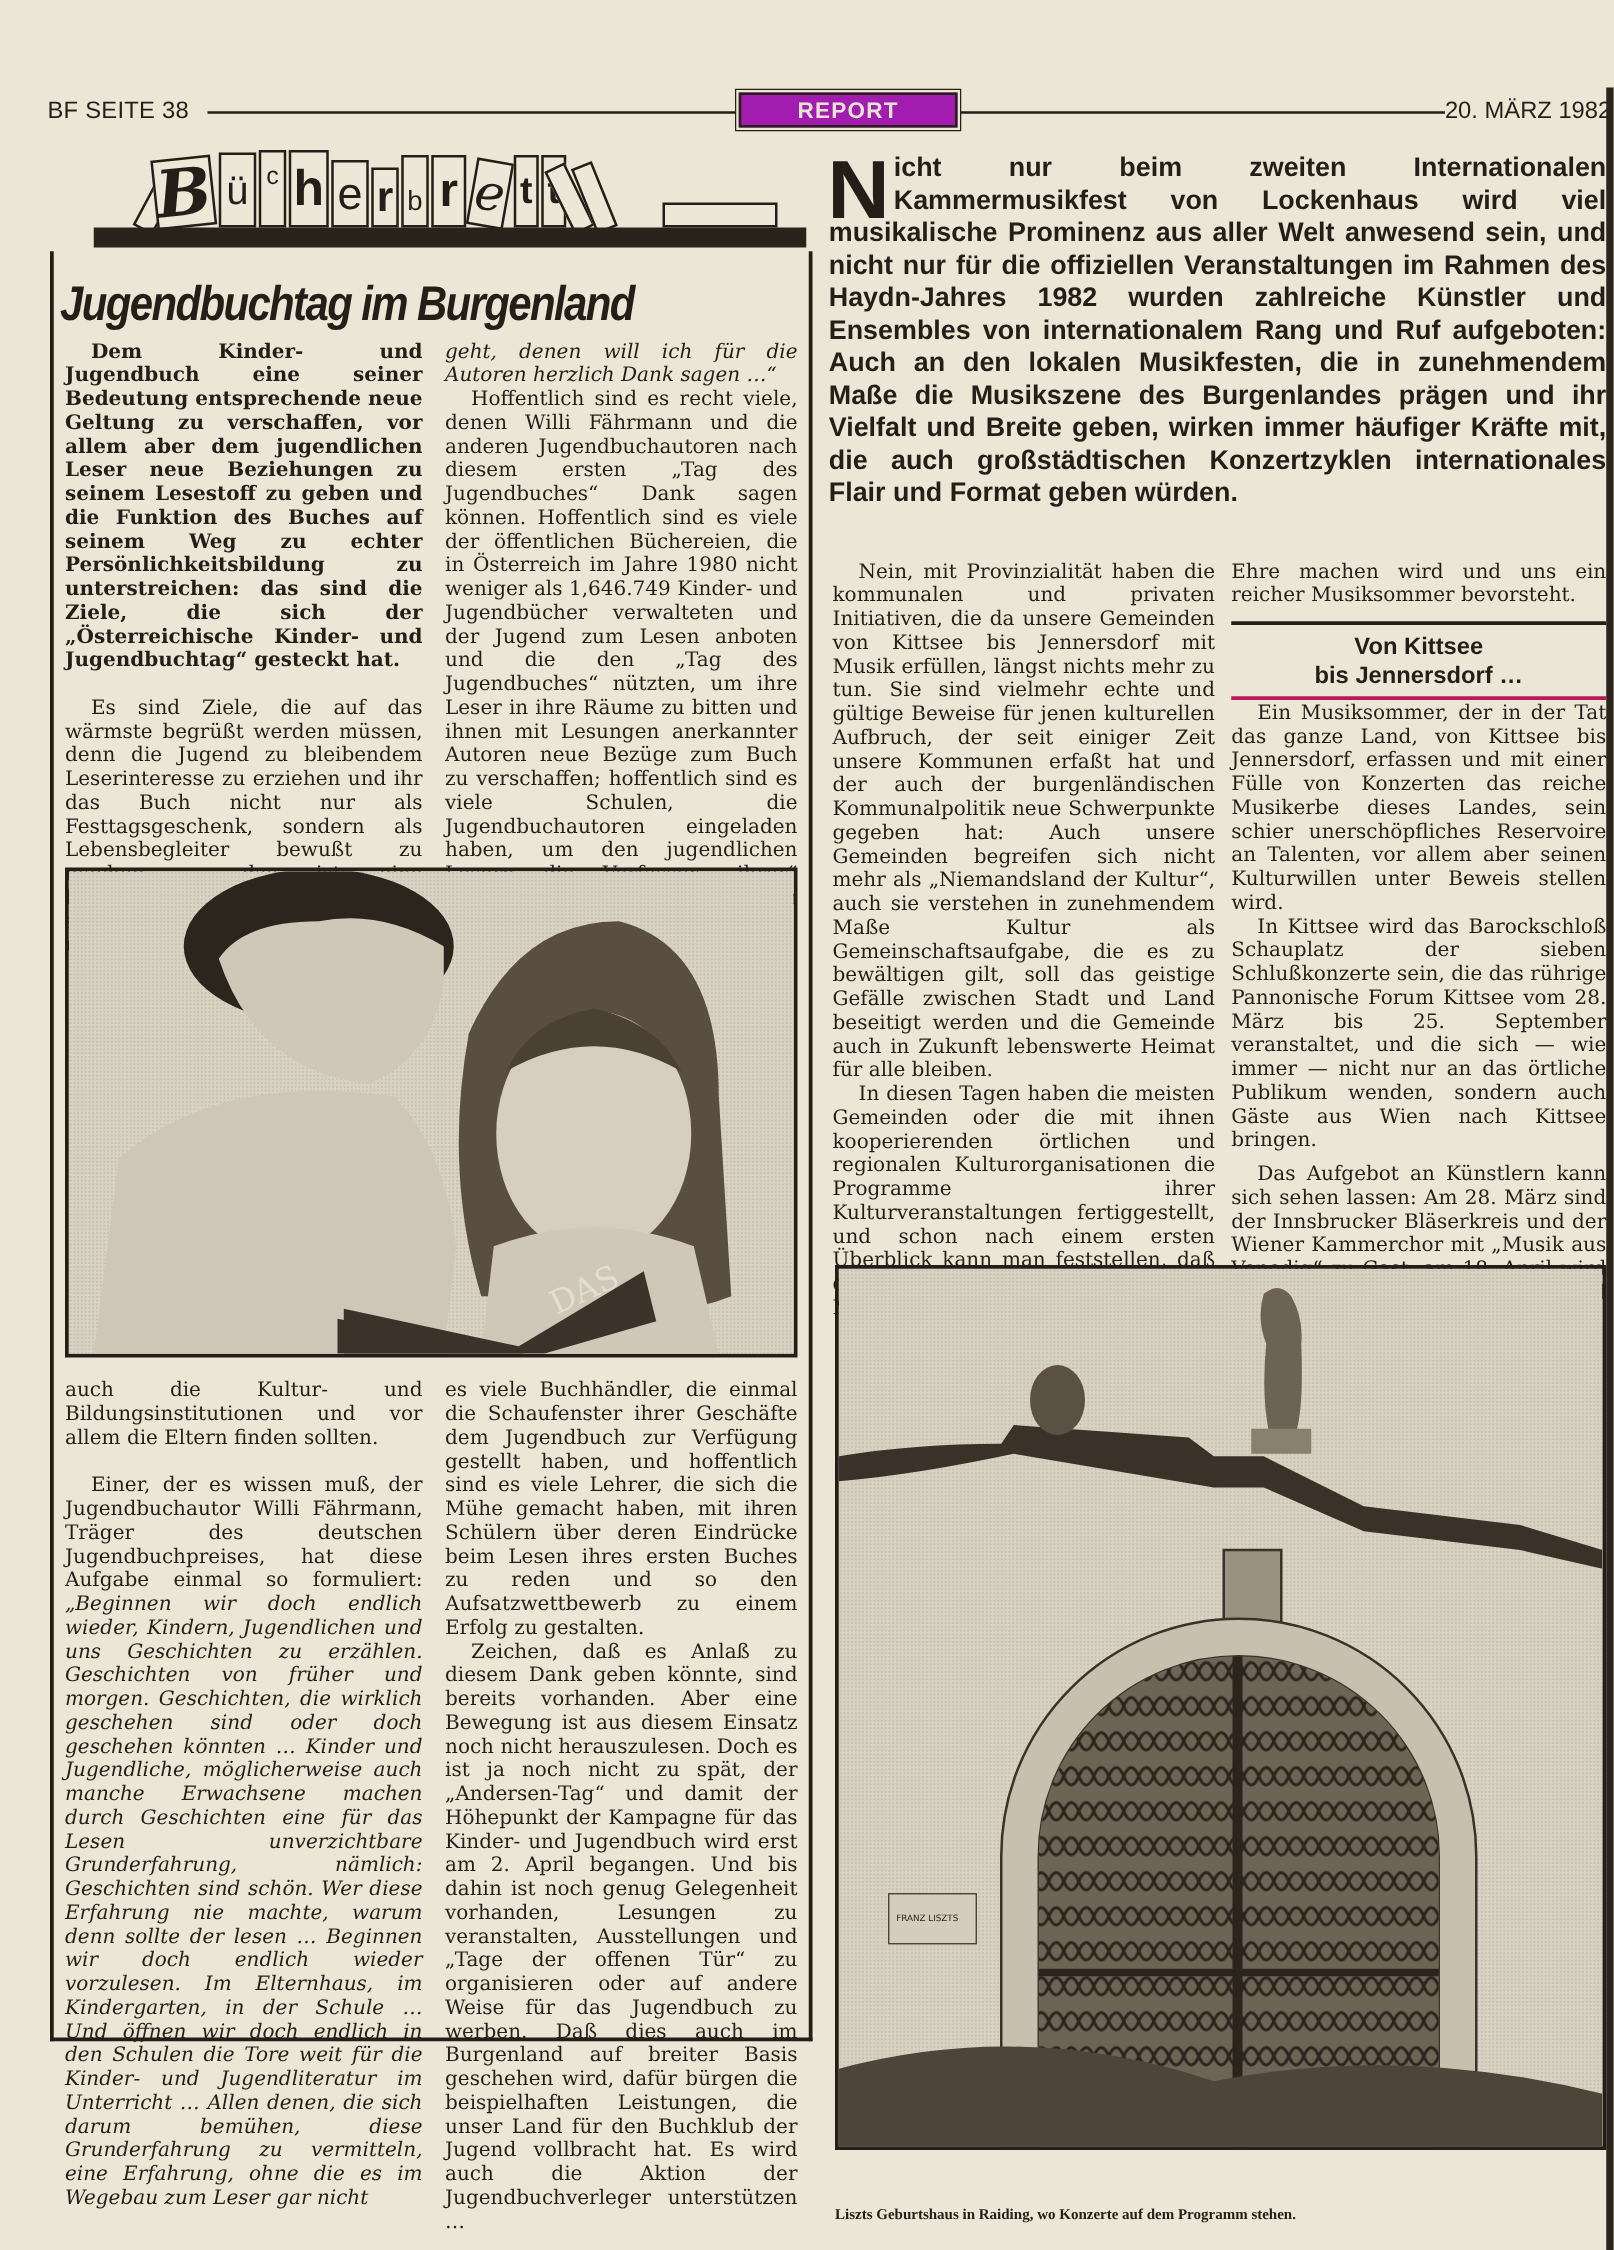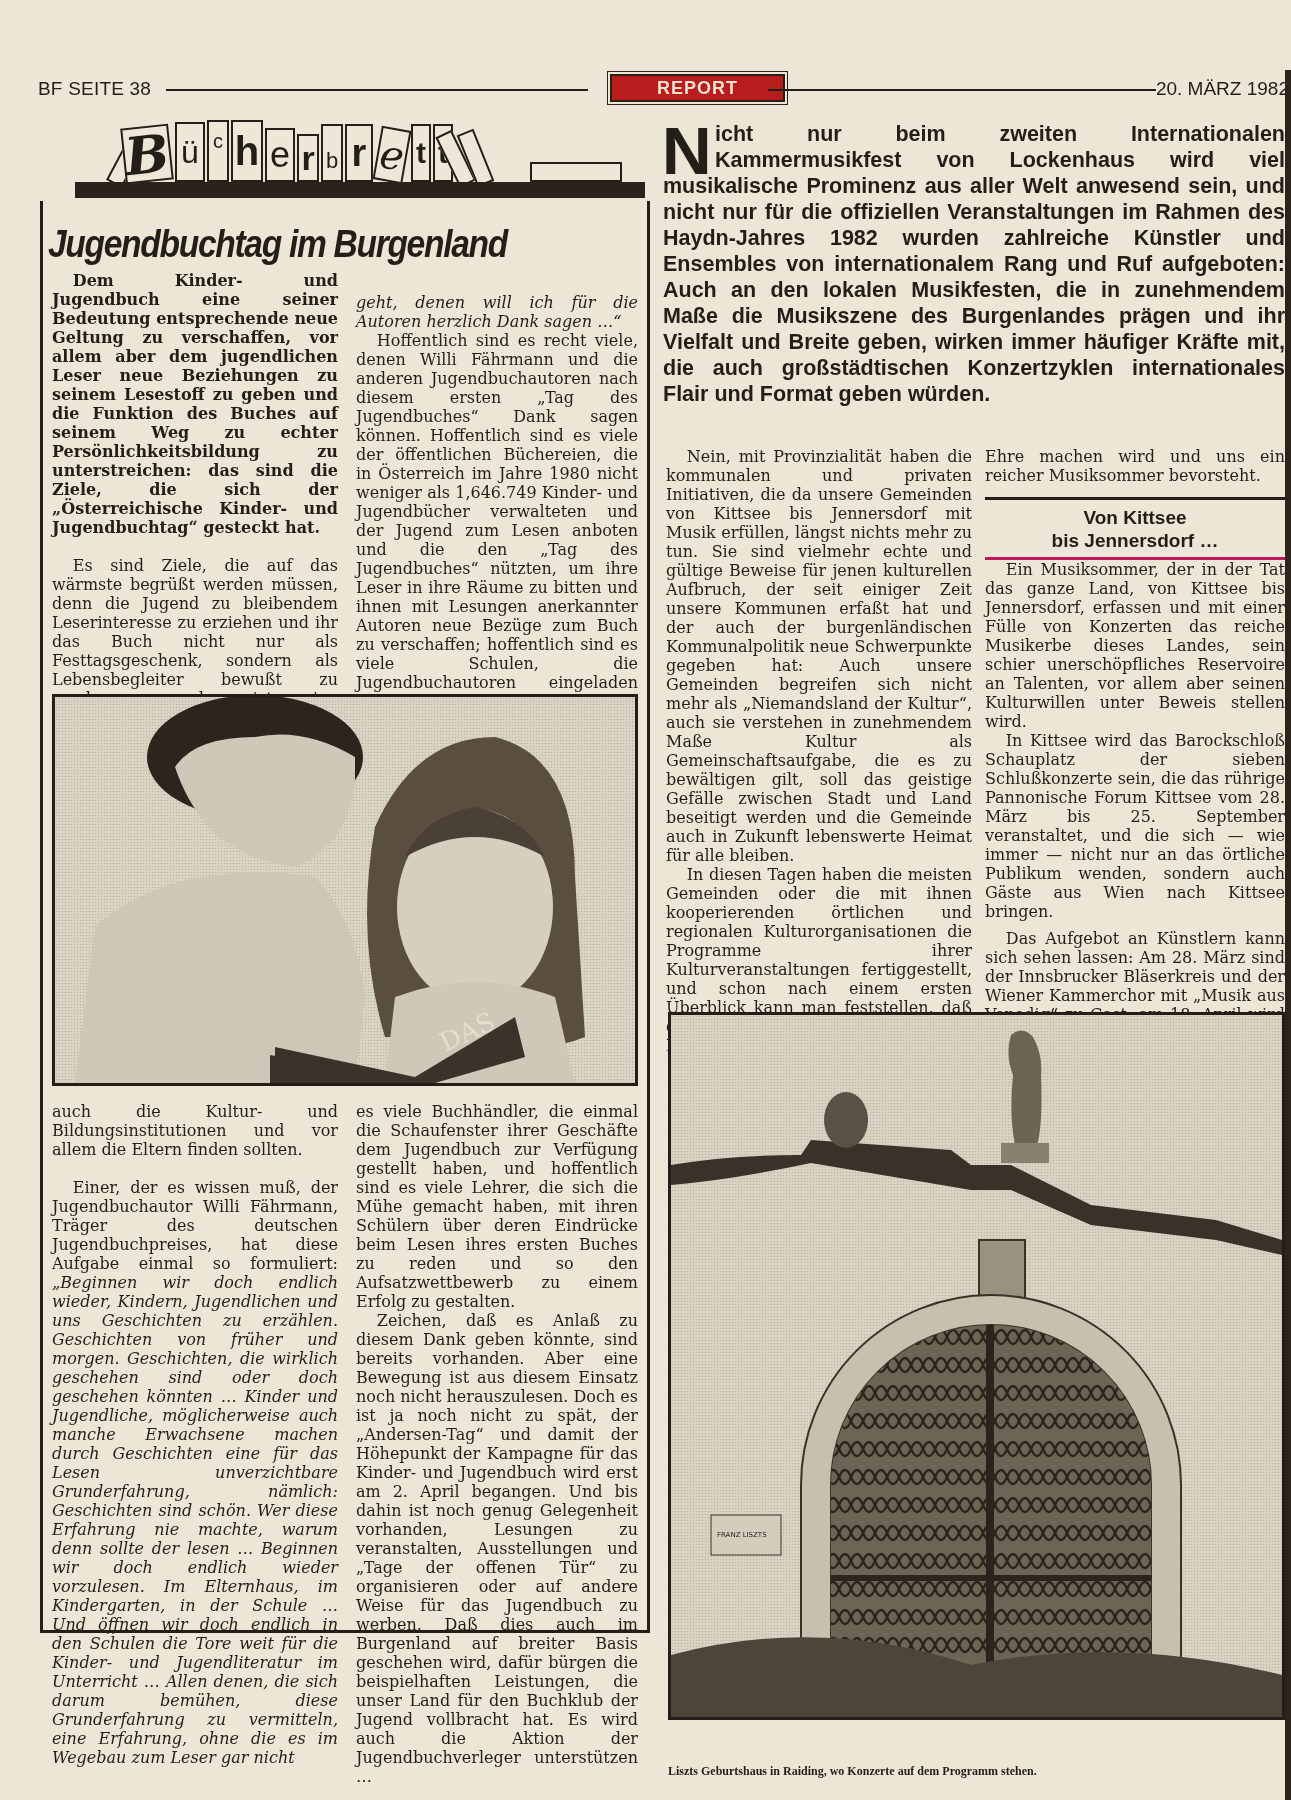--- a/index.html
+++ b/index.html
@@ -5,39 +5,39 @@
   * { box-sizing: border-box; margin: 0; padding: 0; }
   html, body { width: 1291px; height: 1800px; background: #ece6d6; overflow: hidden; }
   body { position: relative; color: #231e18; font-family: "DejaVu Serif", serif; }
 
   
   .runhead { position: absolute; top: 74px; left: 38px; right: 2px; height: 28px; }
   .runhead .page { position: absolute; left: 0; top: 4px; font-family: "Liberation Sans", sans-serif; font-size: 19px; letter-spacing: 0.2px; }
   .runhead .rule { position: absolute; top: 15px; height: 2px; background: #231e18; }
   .runhead .rule.l { left: 128px; width: 422px; }
   .runhead .rule.r { left: 730px; width: 388px; }
-  .runhead .badge { position: absolute; left: 572px; top: 0; width: 175px; height: 28px; background: #b91c1c; border: 2px solid #262019; outline: 1px solid #262019; outline-offset: 2px; color: #e8e2d2; font-family: "Liberation Sans", sans-serif; font-weight: bold; font-size: 18px; text-align: center; line-height: 24px; letter-spacing: 1px; }
+  .runhead .badge { position: absolute; left: 553px; top: 0; width: 175px; height: 28px; background: #a21caf; border: 2px solid #262019; outline: 1px solid #262019; outline-offset: 2px; color: #e8e2d2; font-family: "Liberation Sans", sans-serif; font-weight: bold; font-size: 18px; text-align: center; line-height: 24px; letter-spacing: 1px; }
   .runhead .date { position: absolute; right: 0; top: 4px; font-family: "Liberation Sans", sans-serif; font-size: 19px; }
   .rightedge { position: absolute; right: 0; top: 70px; width: 6px; height: 1730px; background: #2b241c; }
 
   
   .logo { position: absolute; left: 75px; top: 120px; width: 570px; height: 78px; }
   .logo .shelf { position: absolute; left: 0; right: 0; bottom: 0; height: 16px; background: #2a231b; }
   .logo .book { position: absolute; bottom: 16px; border: 2px solid #231e18; background: #ede7d7; display: flex; align-items: center; justify-content: center; font-weight: bold; color: #231e18; }
   .logo .slant { position: absolute; bottom: 14px; width: 18px; height: 58px; border: 2px solid #231e18; background: #ede7d7; transform-origin: bottom center; }
 
   
   .leftbox { position: absolute; left: 40px; top: 201px; width: 610px; height: 1432px; border: 3px solid #231e18; border-top: none; }
   .headline { position: absolute; left: 48px; top: 222px; font-family: "Liberation Sans", sans-serif; font-weight: bold; font-style: italic; font-size: 39px; letter-spacing: -1.5px; transform: scaleX(0.86); transform-origin: left; }
 
   .col { position: absolute; font-size: 16px; line-height: 19px; text-align: justify; hyphens: auto; }
   .col p { text-indent: 1.3em; }
   .col p.noind { text-indent: 0; }
   .col .bold { font-weight: bold; }
-  .col .it { font-style: italic; margin-top: 22px; }
+  .col .it { font-style: italic; }
   .gap { height: 19px; }
 
   .photo { position: absolute; border: 3px solid #231e18; overflow: hidden; }
   .photo svg { display: block; }
 
   
   .dropcap { position: absolute; left: 663px; top: 121px; font-family: "Liberation Sans", sans-serif; font-weight: bold; font-size: 66px; line-height: 60px; transform: scaleX(1.05); }
   .lead { position: absolute; left: 663px; top: 121px; width: 622px; font-family: "Liberation Sans", sans-serif; font-weight: bold; font-size: 21.5px; line-height: 26px; text-align: justify; }
   .lead .cap-space { float: left; width: 52px; height: 50px; }
 

